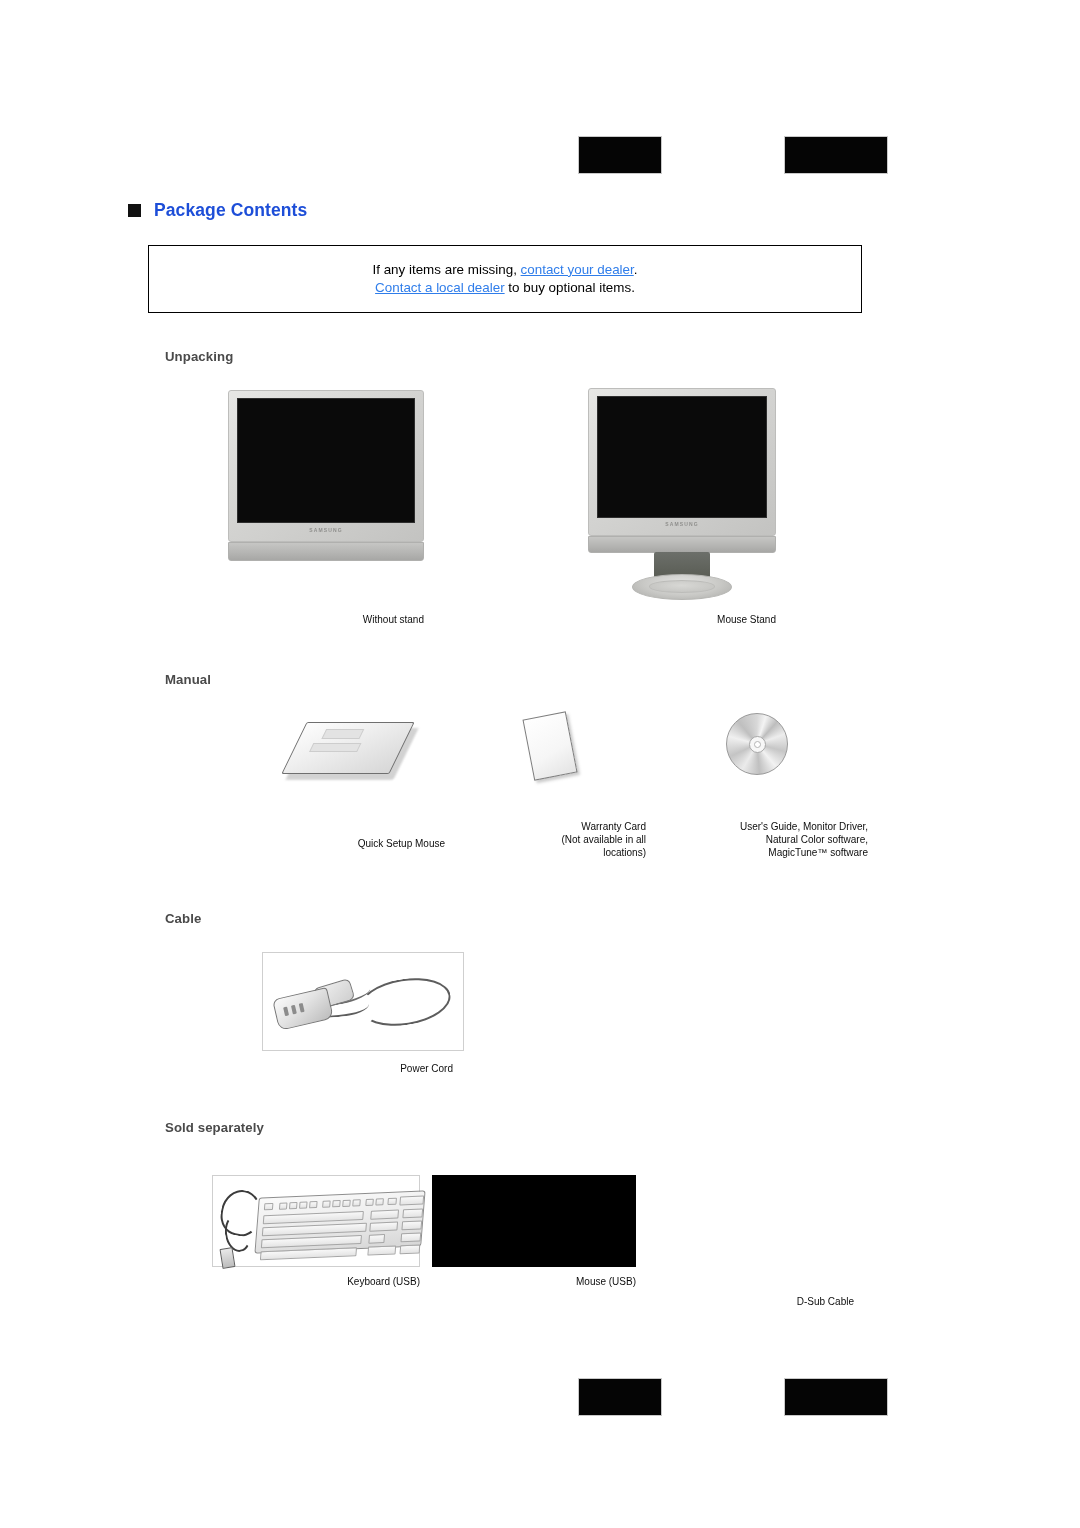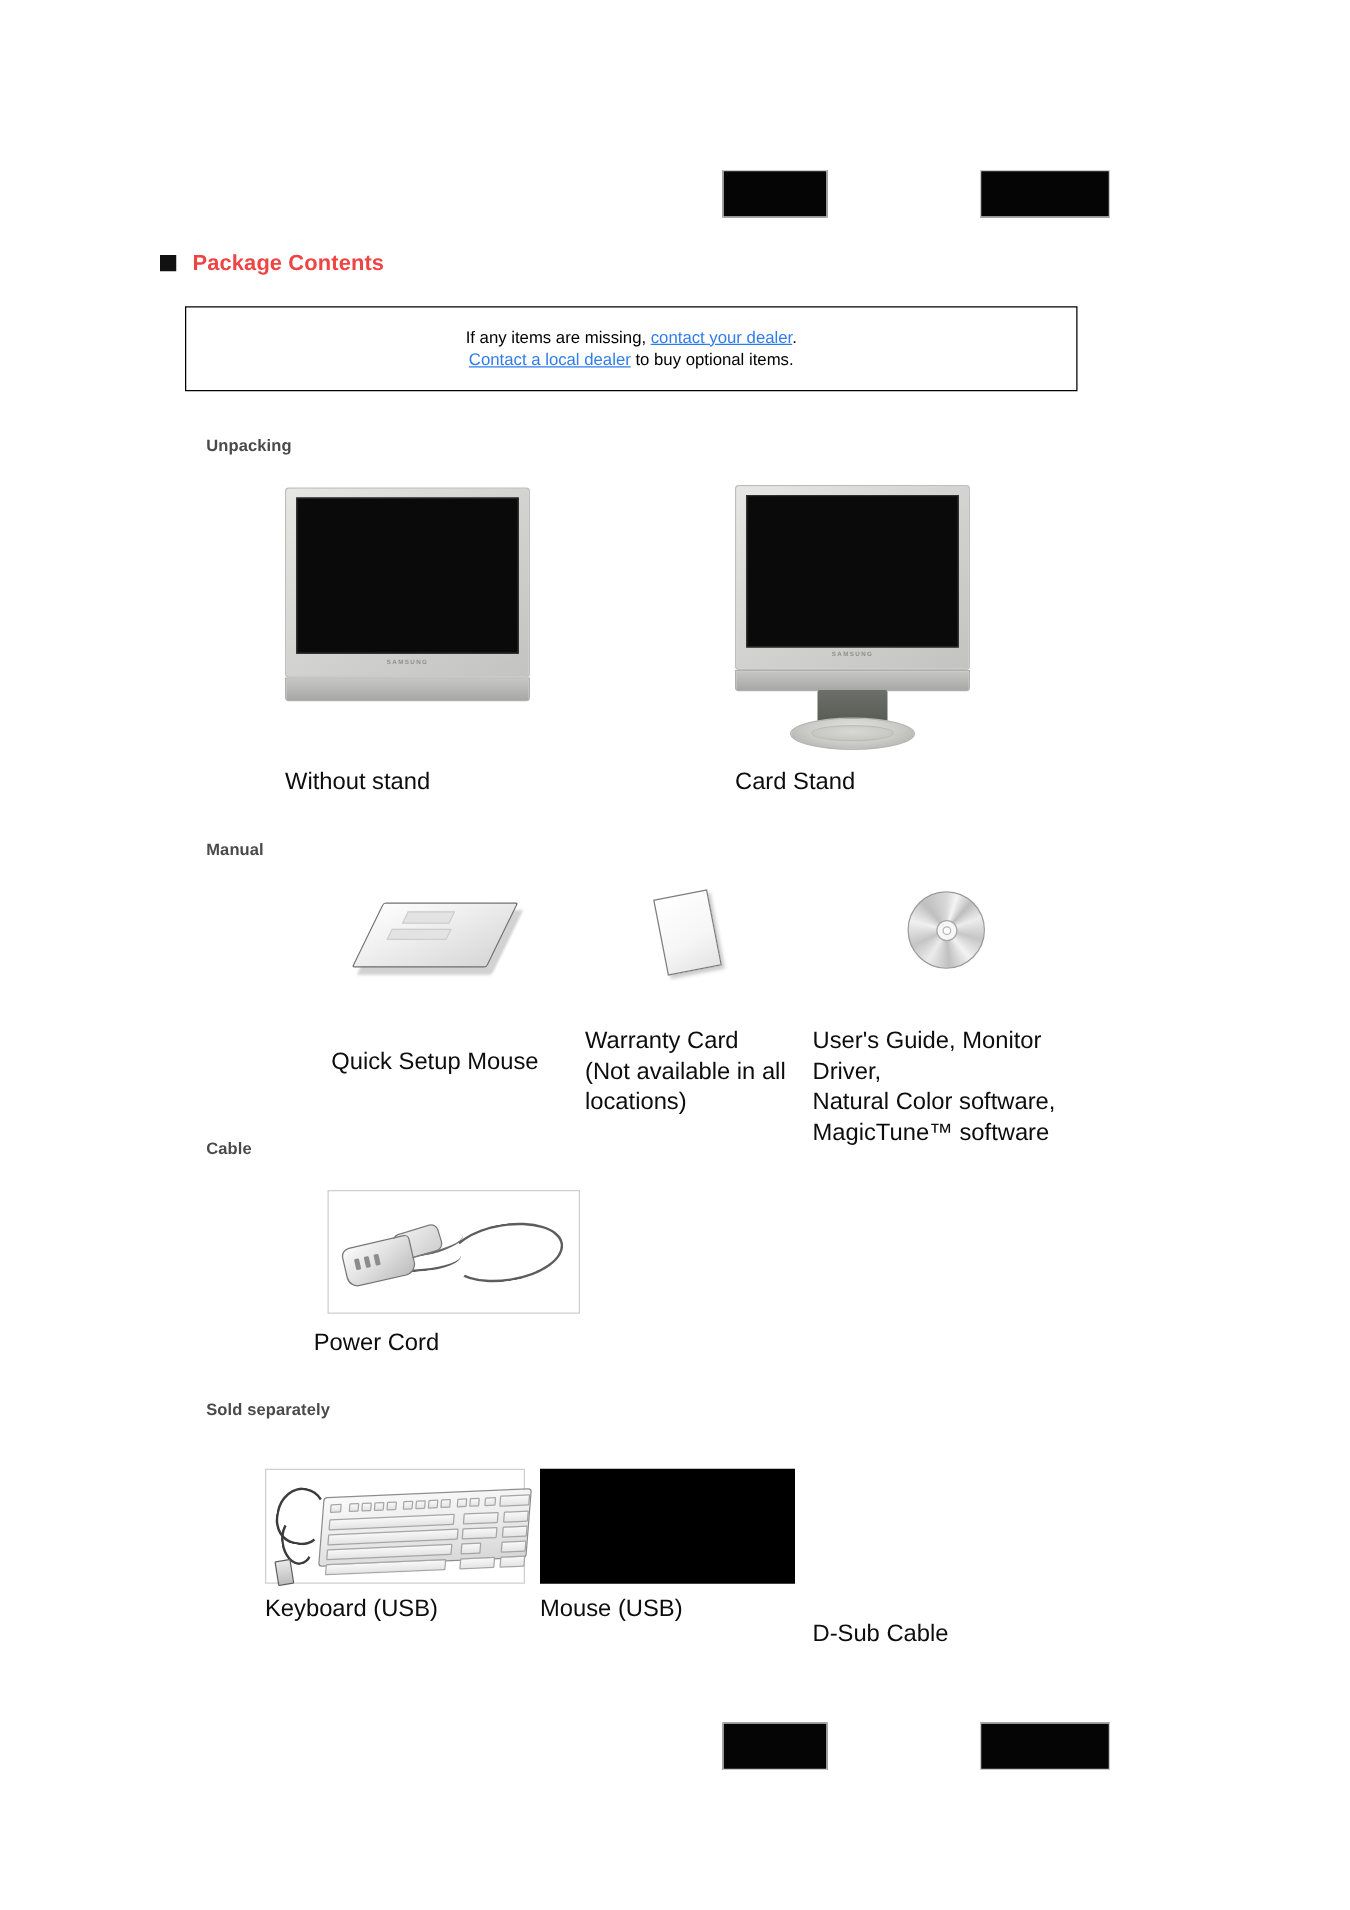--- a/index.html
+++ b/index.html
@@ -43,21 +43,21 @@
 
   
   .page-title-row {
     position: absolute; left: 128px; top: 200px;
     display: flex; align-items: center; gap: 13px;
   }
   .title-bullet {
     width: 13px; height: 13px; background: #111111; display: block;
   }
   .page-title {
-    font-size: 17.5px; font-weight: bold; color: #ef4444;
+    font-size: 17.5px; font-weight: bold; color: #1d4ed8;
     letter-spacing: .1px;
   }
 
   
   .notice-box {
     position: absolute; left: 148px; top: 245px;
     width: 714px; height: 68px;
     border: 1.6px solid #000;
     display: flex; flex-direction: column;
     align-items: center; justify-content: center;
@@ -71,22 +71,22 @@
     position: absolute; left: 165px;
     font-size: 13.2px; font-weight: bold; color: #4a4a4a;
     letter-spacing: .1px;
   }
   #lbl-unpacking { top: 349px; }
   #lbl-manual    { top: 672px; }
   #lbl-cable     { top: 911px; }
 
   
   .caption {
-    position: absolute; text-align: left;
-    font-size: 19px; line-height: 1.29; color: #0d0d0d;
+    position: absolute; text-align: right;
+    font-size: 10px; line-height: 1.29; color: #0d0d0d;
   }
 
   
   .monitor { position: absolute; }
   .mon-bezel {
     position: absolute; left: 0; top: 0;
     background: linear-gradient(145deg,#e7e7e5 0%,#d4d4d2 45%,#c3c3c1 100%);
     border: 1px solid #bdbdbb;
     border-radius: 3px;
   }
@@ -303,21 +303,21 @@
 <div class="monitor" style="left:588px; top:388px; width:188px; height:220px;">
   <div class="mon-bezel" style="width:188px; height:148px;"></div>
   <div class="mon-screen" style="left:9px; top:8px; width:170px; height:122px;"></div>
   <div class="mon-brand" style="left:0; top:133px;">SAMSUNG</div>
   <div class="mon-chin" style="left:0px; top:148px; width:188px; height:17px; border-radius:0 0 3px 3px;"></div>
   <div class="mon-neck" style="left:66px; top:164px; width:56px; height:32px;"></div>
   <div class="mon-base" style="left:44px; top:186px; width:100px; height:26px;">
     <div class="mon-base-inner"></div>
   </div>
 </div>
-<div class="caption" style="left:588px; top:614px; width:188px;">Card Stand</div>
+<div class="caption" style="left:588px; top:614px; width:188px;">Mouse Stand</div>
 
 <div class="group-label" id="lbl-manual">Manual</div>
 
 <div class="booklet" style="left:292px; top:718px; width:125px; height:70px;">
   <div class="booklet-shadow"></div>
   <div class="booklet-body">
     <div class="booklet-strip" style="left:22px; top:6px; width:38px; height:10px;"></div>
     <div class="booklet-strip" style="left:16px; top:20px; width:48px; height:9px;"></div>
   </div>
 </div>

